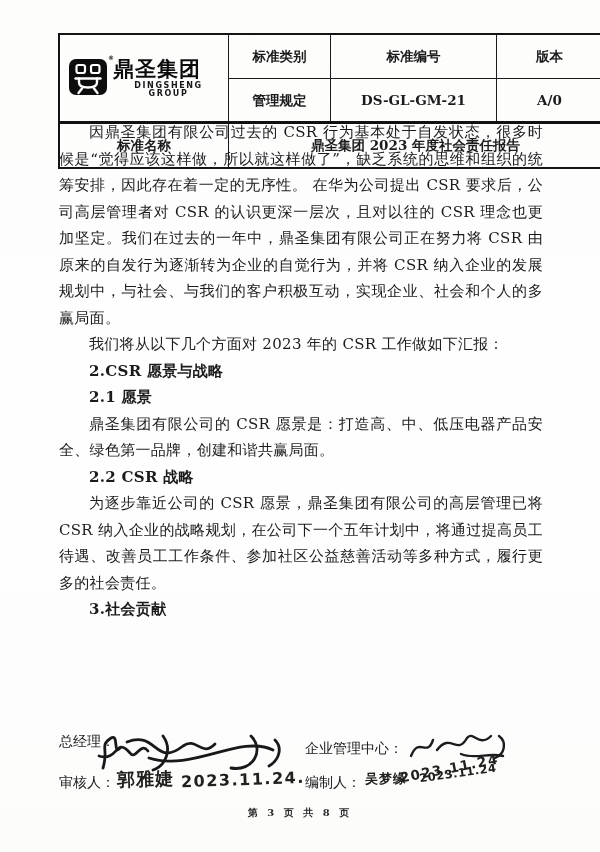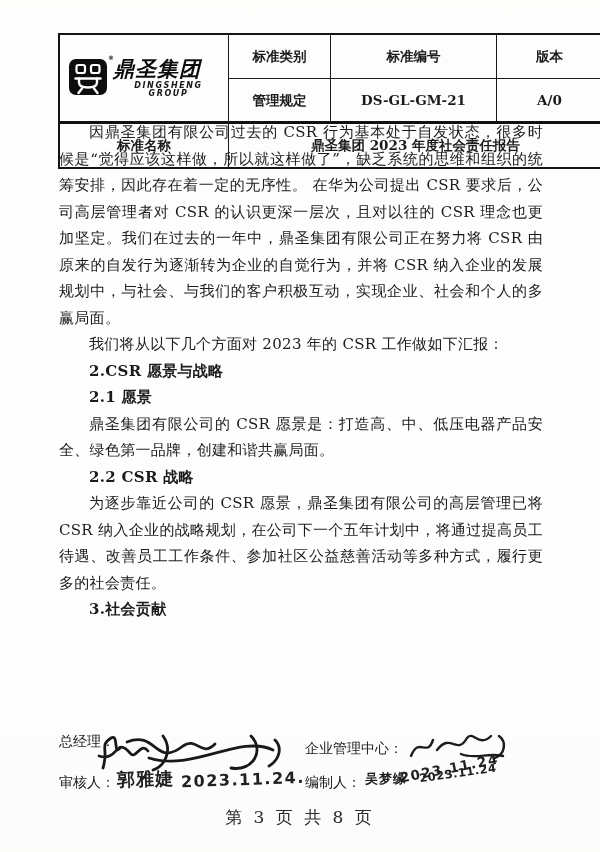--- a/index.html
+++ b/index.html
@@ -20,21 +20,21 @@
   }
   .hdr-table td{
     border:1px solid #1a1a1a;
     text-align:center;vertical-align:middle;
     font-size:13.5px;font-weight:bold;
     padding:8px;line-height:1.1;
   }
   .hdr-table tr.r1 td{height:27px;}
   .hdr-table tr.r2 td{height:26px;margin-top:32px;}
   .hdr-table tr.r3 td{height:27px;border-top:3px solid #111;}
-  .logo-cell{padding:2px 4px !important;font-style:italic;}
+  .logo-cell{padding:2px 4px !important;}
   .logo-wrap{display:flex;align-items:center;justify-content:flex-start;gap:5px;padding-left:4px;}
   .logo-mark{flex:0 0 auto;position:relative;}
   .logo-reg{position:absolute;top:-3px;right:-6px;font-size:6px;font-weight:bold;color:#111;
     font-family:"DejaVu Sans","Liberation Sans",sans-serif;}
   .logo-txt{display:flex;flex-direction:column;align-items:flex-start;line-height:1;}
   .logo-cn{
     font-family:"DejaVu Sans","Liberation Sans",sans-serif;
     font-weight:900;font-size:21px;letter-spacing:1px;color:#0c0c0c;
   }
   .logo-en{
@@ -69,21 +69,21 @@
   .rv-date{position:absolute;left:122px;top:38px;font-size:16px;font-weight:600;
     transform:rotate(-2deg);letter-spacing:1.5px;}
   .cp-label{left:246px;top:42px;}
   .cp-name{position:absolute;left:306px;top:38px;font-size:13px;font-weight:800;
     transform:rotate(-1deg);letter-spacing:1px;}
   .cp-date{position:absolute;left:360px;top:34px;font-size:11.5px;font-weight:700;
     transform:rotate(-8deg);letter-spacing:0.5px;}
   
   .footer{
     position:absolute;left:0;right:0;top:806px;
-    text-align:center;font-size:17px;letter-spacing:3px;color:#2a2a2a;
+    text-align:center;font-size:10px;letter-spacing:3px;color:#2a2a2a;font-weight:bold;
   }
 </style>
 </head>
 <body>
 
 <div class="page">
 
   <table class="hdr-table">
     <tbody>
         <tr class="r1">

